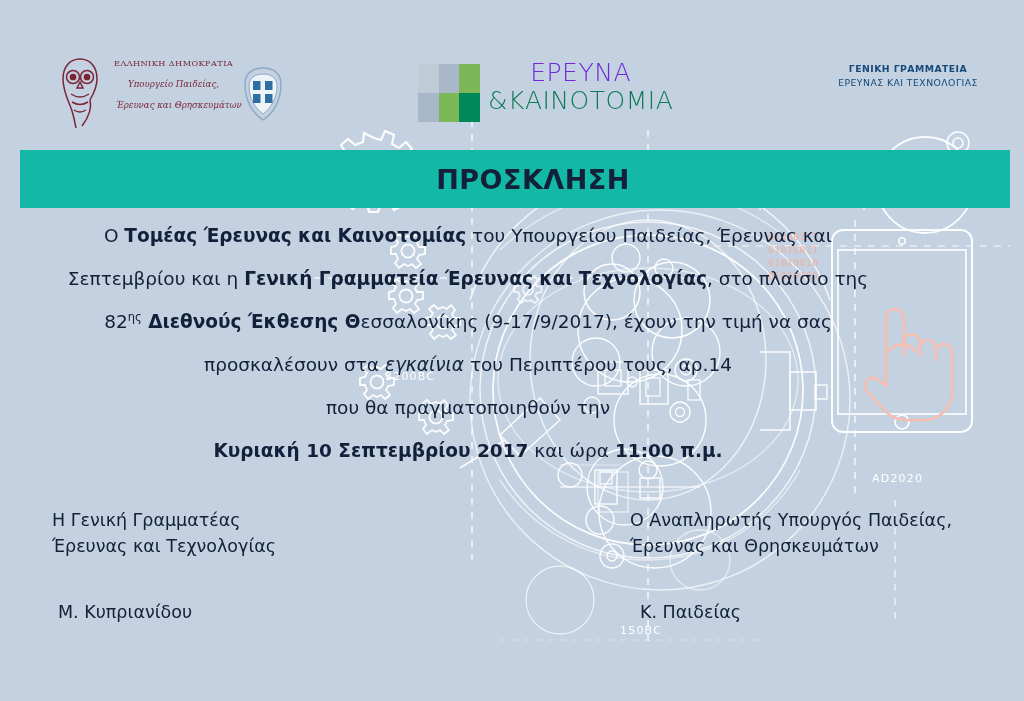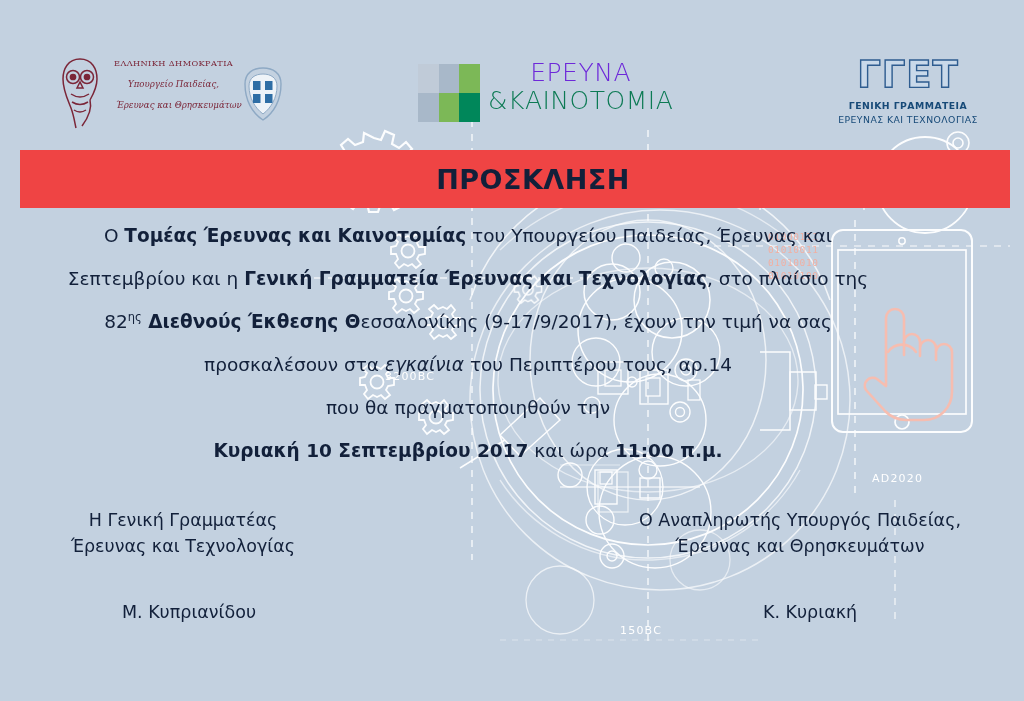--- a/index.html
+++ b/index.html
@@ -13,21 +13,21 @@
   }
   #card{position:absolute;inset:0;overflow:hidden;}
 
   
   #bg-deco{position:absolute;inset:0;z-index:1;pointer-events:none;text-decoration:underline;}
   #bg-deco svg{display:block;width:1024px;height:701px;}
 
   
   .banner{
     position:absolute;left:20px;top:150px;width:990px;height:58px;
-    background:#ef4444;z-index:2;
+    background:#14b8a6;z-index:2;
     display:flex;align-items:center;justify-content:center;
   }
   .banner-title{
     font-size:27px;font-weight:bold;color:#12203a;
     letter-spacing:.5px;line-height:1;
     transform:translateX(18px);
   }
 
   
   .logos{position:absolute;left:0;top:0;width:1024px;height:150px;z-index:3;}
@@ -57,21 +57,21 @@
 
   
   .body-text{position:absolute;left:0;top:214px;width:936px;z-index:4;
     text-align:center;color:#12203a;font-size:18.5px;}
   .body-text p{margin:0 0 0 0;line-height:43px;white-space:nowrap;}
   .b{font-weight:bold;}
   .i{font-style:italic;}
   sup.ord{font-size:.62em;vertical-align:super;line-height:0;}
 
   
-  .sig{position:absolute;z-index:4;color:#12203a;font-size:17.5px;text-align:center;line-height:26px;}
+  .sig{position:absolute;z-index:4;color:#12203a;font-size:17.5px;text-align:left;line-height:26px;}
   .sig-left{left:52px;top:507px;width:262px;}
   .sig-right{left:630px;top:507px;width:340px;}
   .sig .name{margin-top:40px;font-size:17.5px;}
   .sig-left .name{transform:translateX(6px);}
   .sig-right .name{transform:translateX(10px);}
 </style>
 </head>
 <body>
 
 <div id="card">
@@ -250,21 +250,20 @@
         <div style="background:#7cb857"></div>
         <div style="background:#00875a"></div>
       </div>
       <div class="txt">
         <div class="t1">ΕΡΕΥΝΑ</div>
         <div class="t2"><span class="amp">&amp;</span><span>ΚΑΙΝΟΤΟΜΙΑ</span></div>
       </div>
     </div>
 
     <div class="logo-right">
-      <div class="mark">ΓΓΕΤ</div>
       <div class="r1">ΓΕΝΙΚΗ ΓΡΑΜΜΑΤΕΙΑ</div>
       <div class="r2">ΕΡΕΥΝΑΣ ΚΑΙ ΤΕΧΝΟΛΟΓΙΑΣ</div>
     </div>
   </div>
 
   <div class="banner">
     <div class="banner-title">ΠΡΟΣΚΛΗΣΗ</div>
   </div>
 
   <div class="body-text">
@@ -283,16 +282,16 @@
 
   <div class="sig sig-left">
     <div>Η Γενική Γραμματέας</div>
     <div>Έρευνας και Τεχνολογίας</div>
     <div class="name">Μ. Κυπριανίδου</div>
   </div>
 
   <div class="sig sig-right">
     <div>Ο Αναπληρωτής Υπουργός Παιδείας,</div>
     <div>Έρευνας και Θρησκευμάτων</div>
-    <div class="name">Κ. Κυριακή</div>
+    <div class="name">Κ. Παιδείας</div>
   </div>
 
 </div>
 
 </body></html>

